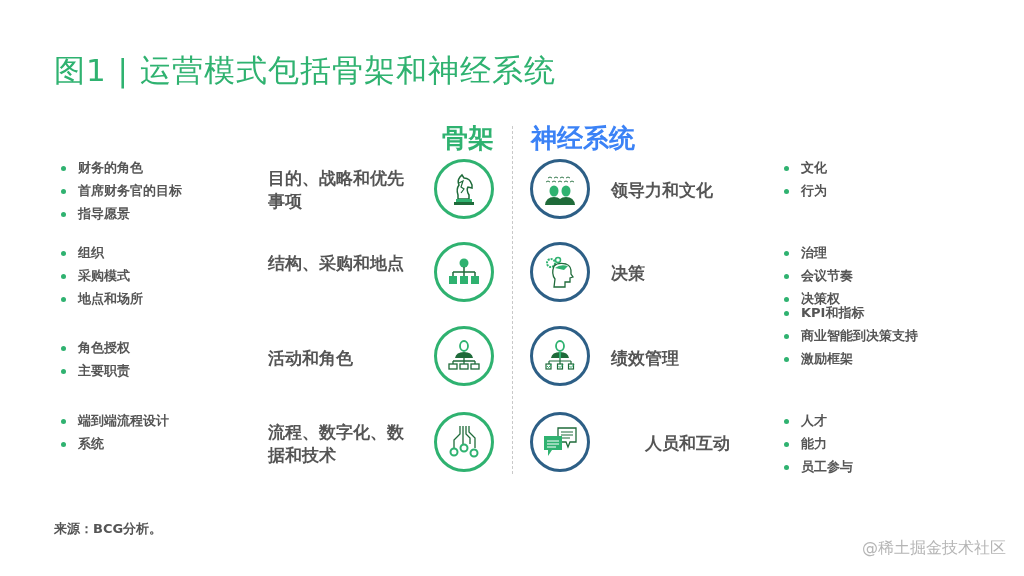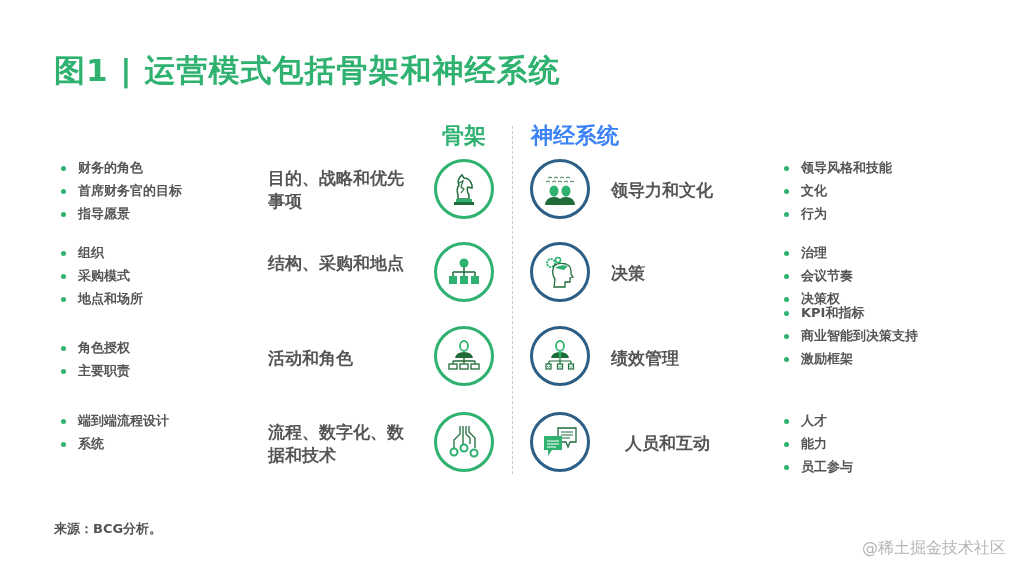--- a/index.html
+++ b/index.html
@@ -1,25 +1,25 @@
 <!DOCTYPE html>
 <html><head>
 <meta charset="utf-8">
 <style>
   html, body { margin:0; padding:0; }
   body {
     width:1024px; height:576px; background:#ffffff; position:relative; overflow:hidden;
     font-family: "DejaVu Sans", "Liberation Sans", sans-serif;
   }
   .title {
-    position:absolute; left:54px; top:50px; font-size:31px; font-weight:bold;
+    position:absolute; left:54px; top:50px; font-size:31px; font-weight:normal;
     color:#2fb270; letter-spacing:1px; white-space:nowrap;
   }
   .col-head {
-    position:absolute; top:121px; font-size:22px; font-weight:bold; white-space:nowrap;
+    position:absolute; top:121px; font-size:26px; font-weight:bold; white-space:nowrap;
   }
   .col-head.skel { left:442px; color:#2fb270; }
   .col-head.nerv { left:531px; color:#3b82f6; }
   .divider {
     position:absolute; left:512px; top:126px; width:0; height:348px;
     border-left:1px dashed #c9c9c9;
   }
   .bullets { position:absolute; margin:0; padding:0; list-style:none; }
   .bullets li {
     position:relative; padding-left:22px; font-size:13px; line-height:23px;
@@ -121,21 +121,20 @@
   <svg viewBox="0 0 40 40">
     <path d="M8 9 q2 -2 4 0 M14 9 q2 -2 4 0 M20 9 q2 -2 4 0 M26 9 q2 -2 4 0 M6 13 q2 -2 4 0 M12 13 q2 -2 4 0 M18 13 q2 -2 4 0 M24 13 q2 -2 4 0 M30 13 q2 -2 4 0" stroke="#1f6b3a" stroke-width="0.9" fill="none"></path>
     <ellipse cx="14" cy="22" rx="4.5" ry="5.5" fill="#2fb270"></ellipse>
     <ellipse cx="26" cy="22" rx="4.5" ry="5.5" fill="#2fb270"></ellipse>
     <path d="M5 36 Q6 28 14 28 Q22 28 22 36 Z" fill="#1f6b3a"></path>
     <path d="M18 36 Q18 28 26 28 Q34 28 35 36 Z" fill="#1f6b3a"></path>
   </svg>
 </div>
 <div class="label" style="left:611px; top:179px;">领导力和文化</div>
 <ul class="bullets" style="left:779px; top:156px;">
-  <li>领导风格和技能</li>
   <li>文化</li>
   <li>行为</li>
 </ul>
 
 <div class="circle blue" style="left:530px; top:242px;">
   <svg viewBox="0 0 40 40">
     <circle cx="11" cy="11" r="4" fill="none" stroke="#2fb270" stroke-width="2" stroke-dasharray="2 1"></circle>
     <circle cx="18" cy="8" r="2.5" fill="none" stroke="#2fb270" stroke-width="1.5"></circle>
     <path d="M14 14 Q18 10 26 12 Q32 14 31 22 L33 25 L30 26 L30 30 L25 30 L25 35 L14 35 L15 27 Q11 22 14 14 Z" fill="none" stroke="#1f6b3a" stroke-width="1.3"></path>
     <path d="M15 16 Q20 12 28 14 L24 18 Z" fill="#2fb270"></path>
@@ -168,21 +167,21 @@
 </ul>
 
 <div class="circle blue" style="left:530px; top:412px;">
   <svg viewBox="0 0 40 40">
     <path d="M18 6 L36 6 L36 20 L30 20 L28 25 L26 20 L18 20 Z" fill="#ffffff" stroke="#1f6b3a" stroke-width="1.3"></path>
     <path d="M21 10 L33 10 M21 13 L33 13 M21 16 L30 16" stroke="#1f6b3a" stroke-width="1"></path>
     <path d="M4 14 L22 14 L22 28 L12 28 L8 34 L8 28 L4 28 Z" fill="#2fb270"></path>
     <path d="M7 19 L19 19 M7 22 L19 22 M7 25 L16 25" stroke="#ffffff" stroke-width="1"></path>
   </svg>
 </div>
-<div class="label" style="left:625px; top:432px;">人员和互动</div>
+<div class="label" style="left:645px; top:432px;">人员和互动</div>
 <ul class="bullets" style="left:779px; top:409px;">
   <li>人才</li>
   <li>能力</li>
   <li>员工参与</li>
 </ul>
 
 <div class="source">来源：BCG分析。</div>
 <div class="watermark">@稀土掘金技术社区</div>
 
 </body></html>

